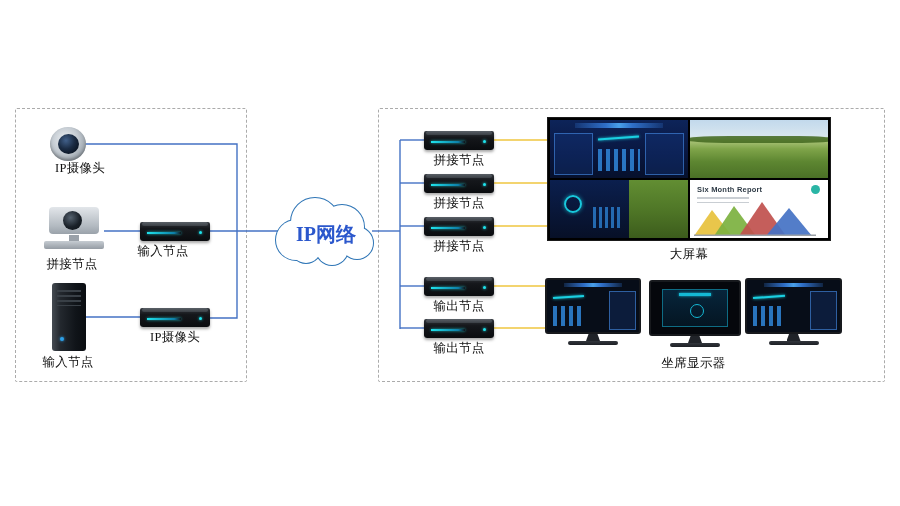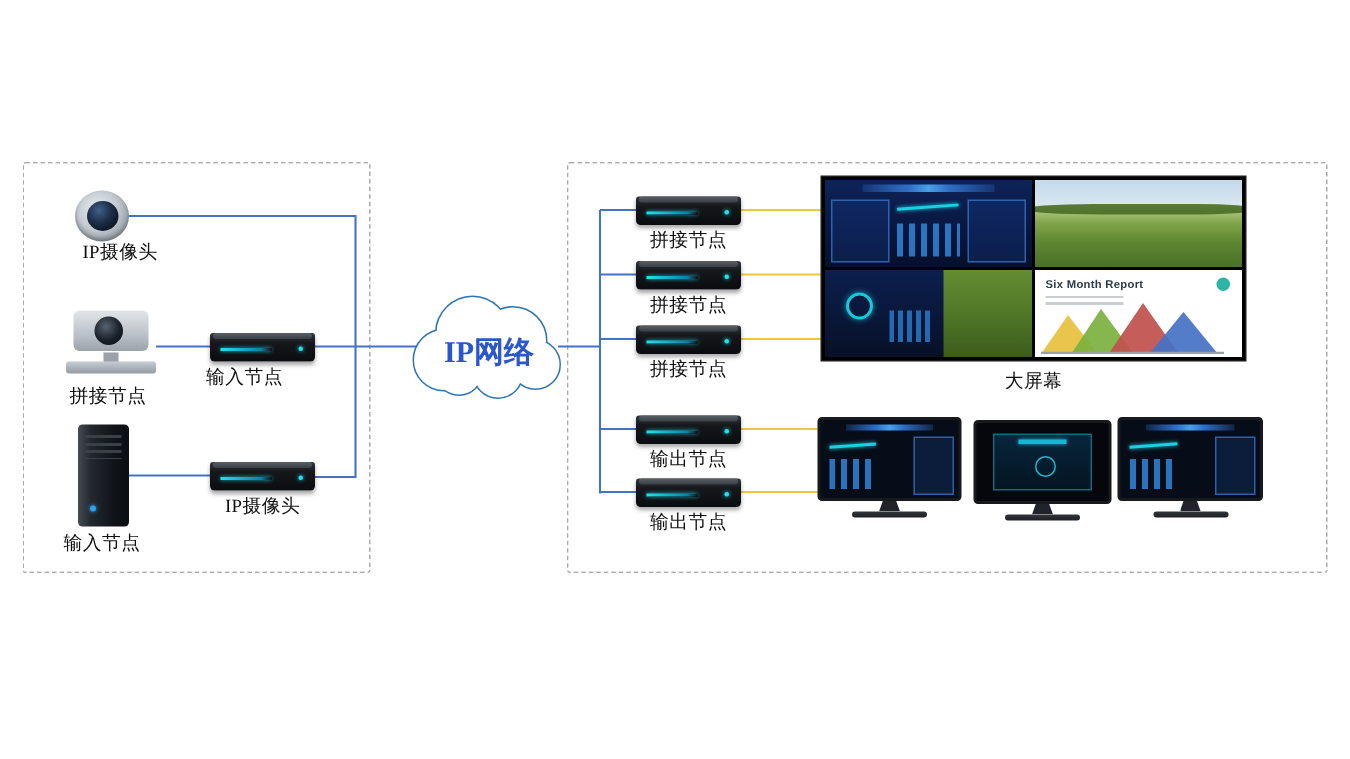--- a/index.html
+++ b/index.html
@@ -259,14 +259,15 @@
     <div class="screen mini-dash">
       <i class="md-top"></i>
       <i class="md-panel-r"></i>
       <i class="md-bars" style="left:6%;width:34%"></i>
       <i class="md-wave" style="left:6%;width:34%"></i>
     </div>
     <i class="m-neck"></i>
     <i class="m-base"></i>
   </div>
 
+  <div class="lbl" style="left:545px;top:356px;width:297px">坐席显示器</div>
 
 </div>
 
 </body></html>

